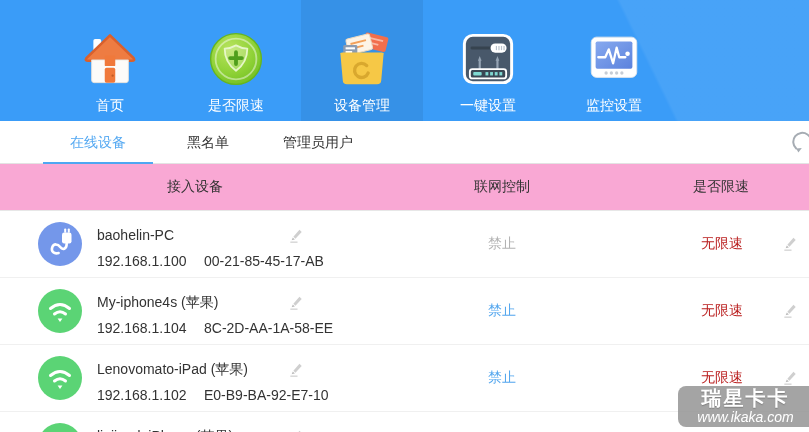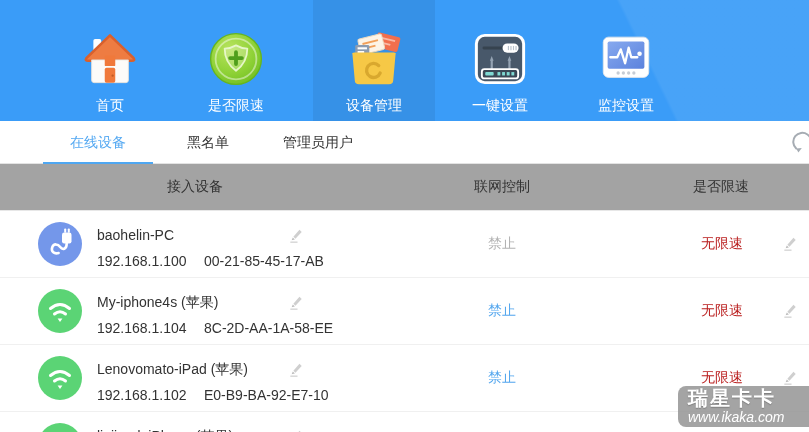--- a/index.html
+++ b/index.html
@@ -17,21 +17,21 @@
   .app-header::after{
     content:"";position:absolute;inset:0;pointer-events:none;
     background:linear-gradient(64deg,rgba(255,255,255,0) 77.8%,rgba(255,255,255,0.07) 78.2%);
   }
   .nav{display:flex;height:121px;padding-left:49px;position:relative;z-index:1;}
   .nav-item{
     width:122px;margin-right:4px;height:121px;
     display:flex;flex-direction:column;align-items:center;justify-content:flex-end;
     padding-bottom:8px;box-sizing:border-box;cursor:pointer;
   }
-  .nav-item.selected{background:rgba(0,0,0,0.065);margin-left:12px;}
+  .nav-item.selected{background:rgba(0,0,0,0.065);}
   .nav-icon{height:64px;display:flex;align-items:center;justify-content:center;margin-bottom:6px;}
   .nav-label{color:#fff;font-size:14px;line-height:16px;}
   
   .tabbar{
     position:absolute;left:0;top:121px;width:809px;height:43px;
     background:#fff;border-bottom:1px solid #e3e3e3;box-sizing:border-box;
   }
   .tab{
     position:absolute;top:0;height:43px;width:110px;
     display:flex;align-items:center;justify-content:center;
@@ -41,21 +41,21 @@
   .tab.t1{left:110px;}
   .tab.t2{left:220px;}
   .tab.active{color:#55a9f2;}
   .tab.active::after{
     content:"";position:absolute;left:0;right:0;bottom:-1px;height:3px;background:#4ea7f2;
   }
   .refresh-wrap{position:absolute;left:787px;top:7px;width:30px;height:30px;}
   
   .thead{
     position:absolute;left:0;top:164px;width:809px;height:47px;
-    background:#a3a3a3;border-bottom:1px solid #e7e7e7;box-sizing:border-box;font-family:Liberation Serif, serif;
+    background:#f9a8d4;border-bottom:1px solid #e7e7e7;box-sizing:border-box;font-family:Liberation Serif, serif;
   }
   .th{
     position:absolute;top:50%;transform:translate(-50%,-50%);
     font-size:14px;color:#333;white-space:nowrap;
   }
   .th.c0{left:195px;}
   .th.c1{left:502px;}
   .th.c2{left:721px;}
   
   .rows{position:absolute;left:0;top:211px;width:809px;}
@@ -76,21 +76,21 @@
   .cell-control.ctrl-blue{color:#55a7ee;cursor:pointer;}
   .cell-limit{
     position:absolute;left:722px;top:50%;transform:translate(-50%,-50%);
     font-size:14px;color:#b91c1c;white-space:nowrap;
   }
   .row-edit{position:absolute;left:790px;top:50%;transform:translate(-50%,-50%);cursor:pointer;width:17px;height:17px;}
   
   .watermark{
     position:absolute;right:0;top:386px;height:41px;min-width:131px;z-index:20;
     background:rgba(148,148,148,0.85);border-radius:8px 0 0 8px;
-    display:flex;flex-direction:column;align-items:flex-start;justify-content:center;
+    display:flex;flex-direction:column;align-items:center;justify-content:center;
     padding:0 6px 0 10px;box-sizing:border-box;
   }
   .wm-brand{color:#fff;font-size:20px;font-weight:bold;letter-spacing:2px;line-height:21px;text-shadow:0 1px 1px rgba(90,90,90,0.5);}
   .wm-url{color:#fff;font-size:14px;font-style:italic;line-height:16px;}
 </style>
 </head>
 <body>
 
 <div class="app-header">
   <div class="nav">

